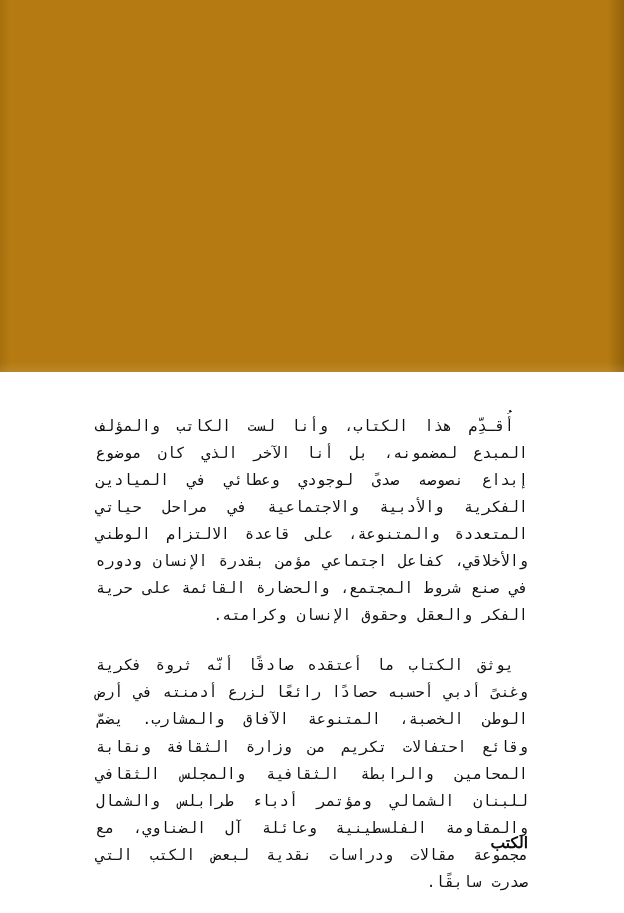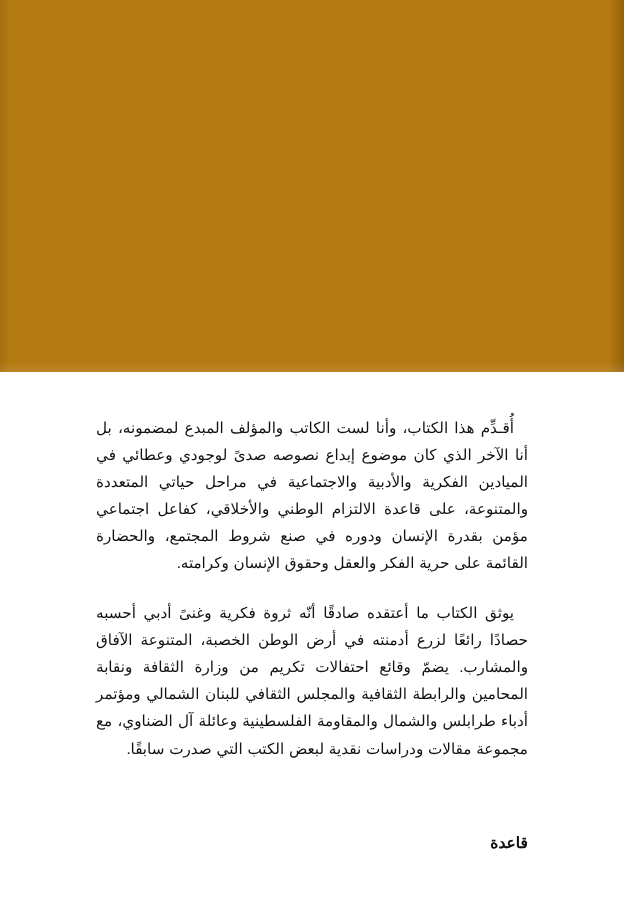--- a/index.html
+++ b/index.html
@@ -61,20 +61,21 @@
     top: 372px;
     width: 624px;
     height: 541px;
     background: #ffffff;
   }
   .blurb {
     position: absolute;
     right: 96px;
     left: 96px;
     top: 42px;
+    font-family: Liberation Mono, monospace;
   }
   .para {
     margin: 0 0 14px 0;
     font-size: 15.2px;
     line-height: 1.78;
     text-align: justify;
     text-align-last: right;
     color: #111111;
     letter-spacing: 0px;
     word-spacing: 1px;
@@ -107,17 +108,17 @@
     <div class="band-bottom-shade"></div>
   </div>
 
   <div class="text-area">
 
     <div class="blurb">
       <p class="para first">أُقـدِّم هذا الكتاب، وأنا لست الكاتب والمؤلف المبدع لمضمونه، بل أنا الآخر الذي كان موضوع إبداع نصوصه صدىً لوجودي وعطائي في الميادين الفكرية والأدبية والاجتماعية في مراحل حياتي المتعددة والمتنوعة، على قاعدة الالتزام الوطني والأخلاقي، كفاعل اجتماعي مؤمن بقدرة الإنسان ودوره في صنع شروط المجتمع، والحضارة القائمة على حرية الفكر والعقل وحقوق الإنسان وكرامته.</p>
       <p class="para second">يوثق الكتاب ما أعتقده صادقًا أنّه ثروة فكرية وغنىً أدبي أحسبه حصادًا رائعًا لزرع أدمنته في أرض الوطن الخصبة، المتنوعة الآفاق والمشارب. يضمّ وقائع احتفالات تكريم من وزارة الثقافة ونقابة المحامين والرابطة الثقافية والمجلس الثقافي للبنان الشمالي ومؤتمر أدباء طرابلس والشمال والمقاومة الفلسطينية وعائلة آل الضناوي، مع مجموعة مقالات ودراسات نقدية لبعض الكتب التي صدرت سابقًا.</p>
     </div>
 
-    <div class="signature">قاعدة</div>
+    <div class="signature">الكتب</div>
 
   </div>
 
 </div>
 
 </body></html>

